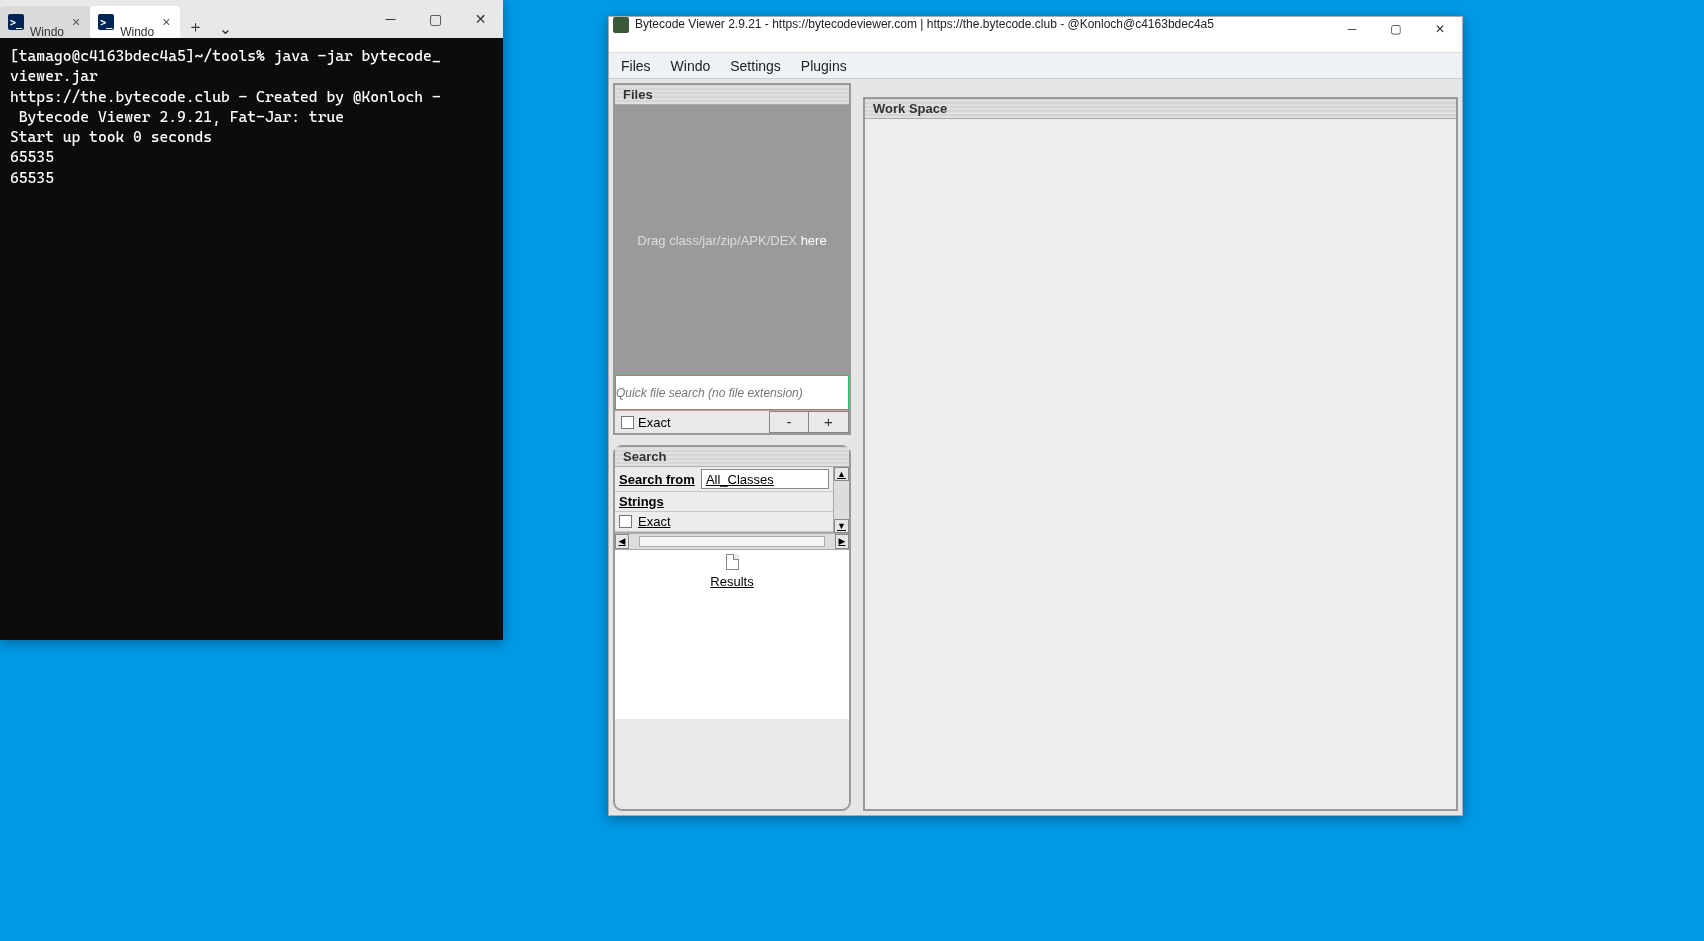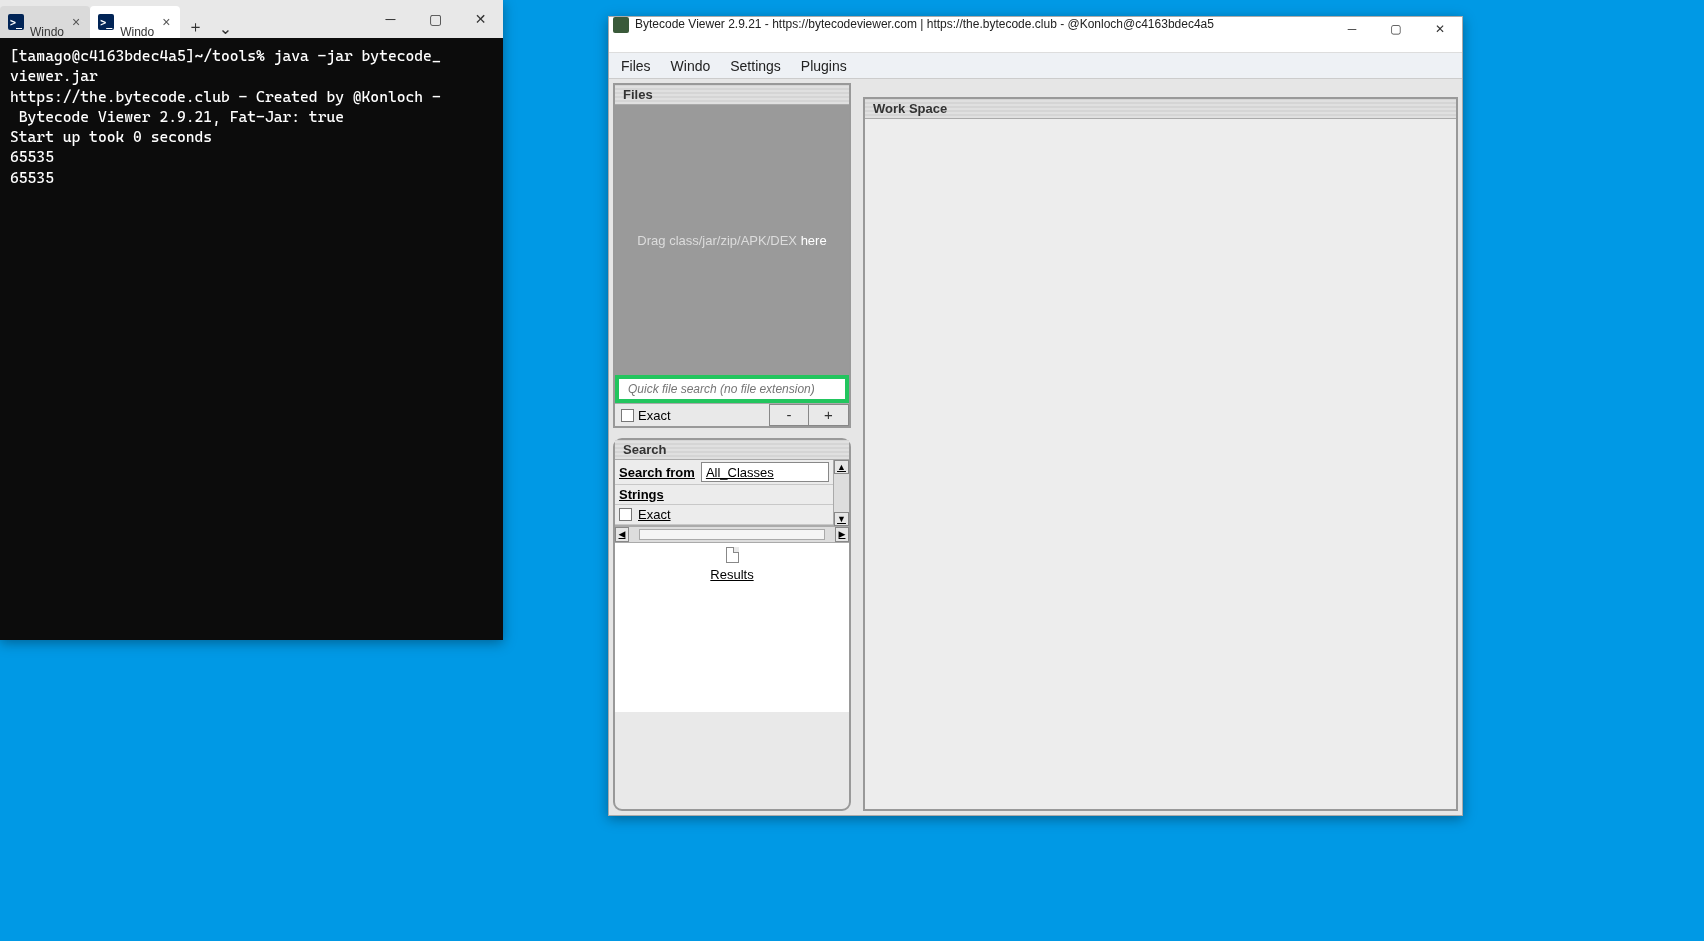--- a/index.html
+++ b/index.html
@@ -188,26 +188,26 @@
       align-items: center;
       justify-content: center;
       font-size: 13px;
       text-align: center;
       padding: 6px;
     }
     .files-drop span.dim { color: #dcdcdc; }
     .files-drop span.white { color: #fff; }
 
     .files-search-input {
-      height: 28px;
-      border: 4px solid #22c55e;
+      height: 35px;
+      border: 1px solid #22c55e;
       background: #fff;
       color: #888;
       font-size: 12px;
-      padding: 0 9px;
+      padding: 0 0;
       font-style: italic;
     }
     .files-controls {
       display: flex;
       align-items: center;
       border-top: 1px solid #aaa;
       background: #e9e9e9;
     }
     .chk-row {
       display: flex;

